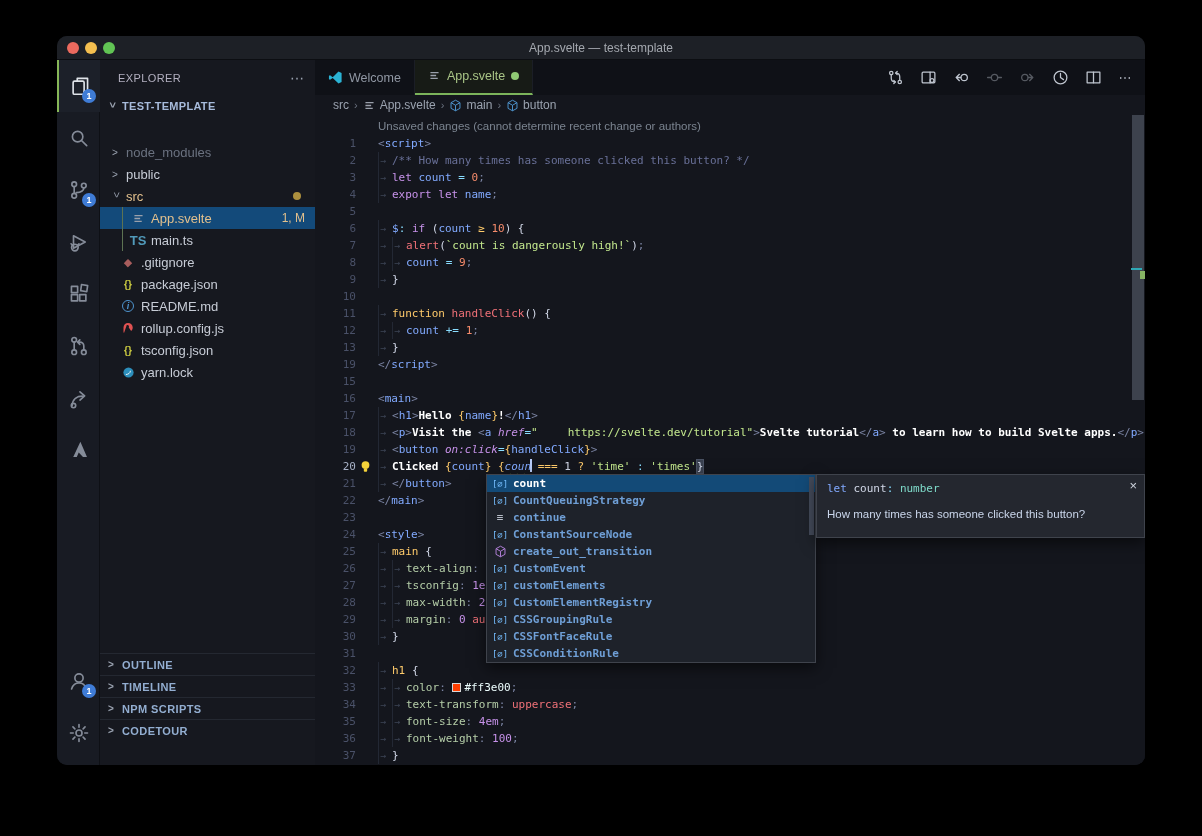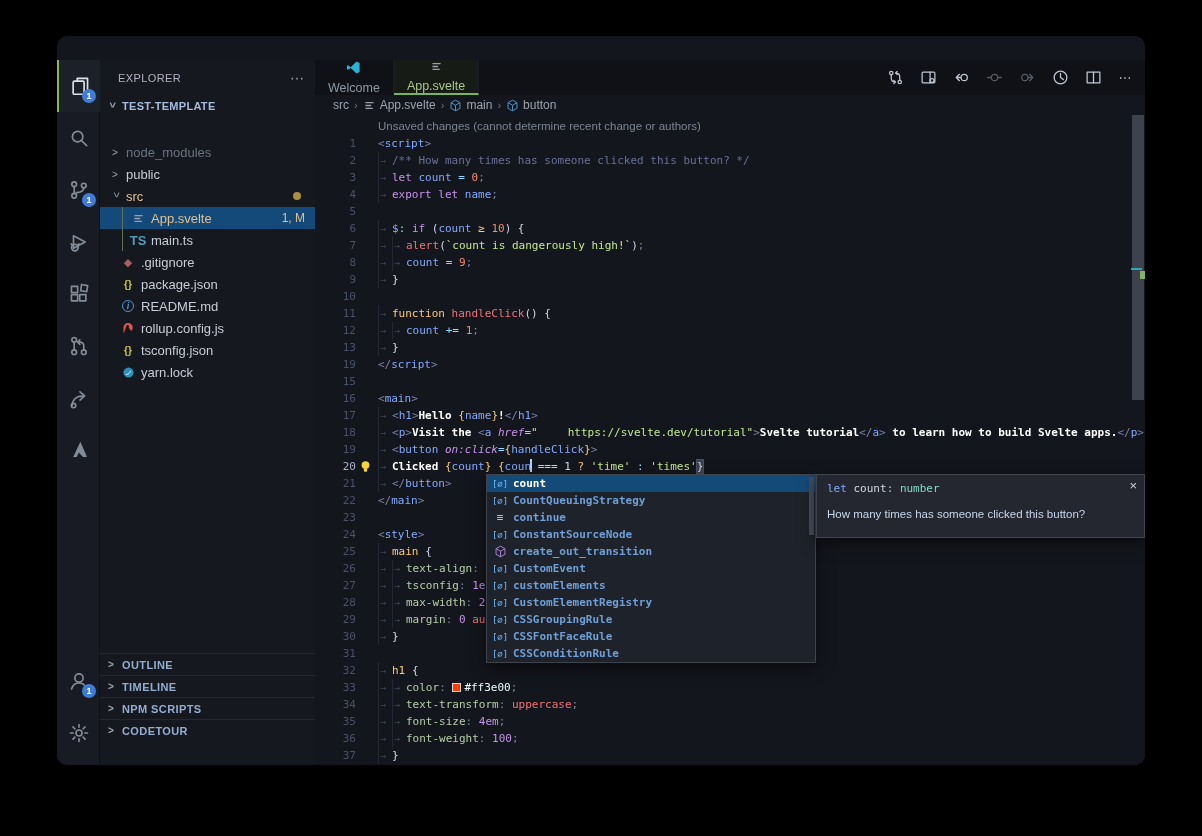--- a/index.html
+++ b/index.html
@@ -38,21 +38,21 @@
   .gold{color:#e2c08d;}
   .row .rbadge{margin-left:auto;margin-right:10px;font-size:12px;color:#e2c08d;}
   .row .mdot{margin-left:auto;margin-right:14px;width:8px;height:8px;border-radius:50%;background:#ac8f3e;}
   #guide-active{position:absolute;left:22px;width:1px;background:#5d7352;}
   .section{position:absolute;left:0;right:0;height:22px;display:flex;align-items:center;border-top:1px solid #242831;
     font-size:11px;font-weight:bold;color:#93aed1;letter-spacing:.4px;padding-left:8px;cursor:pointer;}
   
   #editorcol{position:absolute;left:258px;top:24px;right:0;bottom:0;background:#14161d;}
   #tabbar{position:absolute;left:0;top:0;right:0;height:35px;background:#0f1117;display:flex;}
   .tab{display:flex;align-items:center;gap:6px;padding:0 13px;height:35px;font-size:12.5px;color:#9097a3;
-    border-right:1px solid #1b1e26;cursor:pointer;background:#0f1117;flex-direction:column;}
+    border-right:1px solid #1b1e26;cursor:pointer;background:#0f1117;}
   .tab.on{background:#171b16;color:#a9c586;border-bottom:2px solid #7cb45b;padding-bottom:2px;}
   .tab .dot{width:8px;height:8px;border-radius:50%;background:#8fc973;}
   #toolbar{position:absolute;right:6px;top:0;height:35px;display:flex;align-items:center;gap:7px;}
   .tb{width:26px;height:26px;display:flex;align-items:center;justify-content:center;color:#bfc5cf;cursor:pointer;}
   .tb svg{width:17px;height:17px;}
   .tb.dis{opacity:.4;}
   #breadcrumbs{position:absolute;left:0;top:35px;right:0;height:20px;display:flex;align-items:center;gap:5px;
     padding-left:18px;font-size:12px;color:#9aa2af;background:#14161d;}
   .bc{display:flex;align-items:center;gap:4px;cursor:pointer;}
   .bc-sep{color:#6b7380;font-size:11px;}
@@ -63,21 +63,21 @@
   .g{display:inline-block;width:63px;padding-right:22px;text-align:right;color:#4a5168;font-size:11px;}
   .g.on{color:#a8b2c7;text-align:right;}
   .ws{display:inline-block;width:14px;border-left:1px solid #232834;color:#3d4556;font-size:10px;padding-left:1px;vertical-align:top;}
   .ann{color:#7b8490;font-family:"Liberation Sans",sans-serif;font-size:11.5px;padding-left:63px;}
   .tk{color:#d2d8e8;}
   .cm{color:#697098;}.kw{color:#c792ea;}.kf{color:#ffcb6b;}.fn{color:#f07178;}.va{color:#82aaff;}
   .nu{color:#f78c6c;}.op{color:#89ddff;}.go{color:#ffcb6b;}.pu{color:#7b84a3;}.tg{color:#82aaff;}
   .tx{color:#ffffff;font-weight:bold;}.br{color:#ffcb6b;}.at{color:#c792ea;font-style:italic;}
   .sr{color:#c3e88d;}.sl{color:#c3e88d;padding-left:30px;}.pr{color:#b5cea8;}.se{color:#ffcb6b;}
   .vk{color:#f07178;}.cn{color:#c792ea;}.hx{color:#eeffff;}.pl{color:#d2d8e8;}.ty{color:#7fdbca;}
-  .sq{text-decoration:underline wavy #6a9b41;text-decoration-thickness:1px;text-underline-offset:3px;}
+  .sq{text-decoration:underline wavy #6a9b41;text-decoration-thickness:1px;text-underline-offset:3px;font-style:italic;}
   .bm{background:#3a4150;outline:1px solid #4a5263;}
   .cur{display:inline-block;width:2px;height:13px;background:#b8ccf9;vertical-align:-2px;margin:0 -1px;}
   .sw{display:inline-block;width:9px;height:9px;background:#ff3e00;border:1px solid #d8d8d8;margin-right:3px;vertical-align:-1px;}
   #bulb{position:absolute;left:44px;top:2px;width:13px;height:13px;}
   
   #suggest{position:absolute;left:171px;top:359px;width:330px;background:#1e222a;border:1px solid #3f434c;
     box-shadow:0 5px 14px rgba(0,0,0,.55);}
   .sg-row{height:17px;display:flex;align-items:center;gap:5px;padding:0 5px;font-family:"DejaVu Sans Mono",monospace;
     font-size:11px;font-weight:bold;color:#6f9fd6;cursor:pointer;position:relative;}
   .sg-row.on{background:#134a77;color:#ffffff;}
@@ -95,20 +95,26 @@
   
   #sb-track{position:absolute;right:0;top:0;width:14px;bottom:0;}
   #sb-thumb{position:absolute;left:1px;top:0;width:12px;height:285px;background:#3d424d;cursor:pointer;}
   #ov-teal{position:absolute;right:3px;top:153px;width:11px;height:2px;background:#2fa8b5;}
   #ov-green{position:absolute;right:0;top:156px;width:5px;height:8px;background:#86b363;}
 </style>
 </head>
 <body>
 
 <div id="window">
+  <div id="titlebar">
+    <span class="tl t-close"></span>
+    <span class="tl t-min"></span>
+    <span class="tl t-zoom"></span>
+    <div id="win-title">App.svelte — test-template</div>
+  </div>
 
   <div id="activitybar">
       <div class="ab-item on">
         <span style="display: flex;">
           <svg viewBox="0 0 16 16" fill="none" stroke="currentColor" stroke-width="1.2" stroke-linecap="round" stroke-linejoin="round">
             <rect x="3" y="4.5" width="8" height="9.5" rx="1"></rect>
             <path d="M6 4.5V2.5h7.5v9.5h-2.5"></path>
           </svg>
         </span>
         <span class="badge">1</span>

